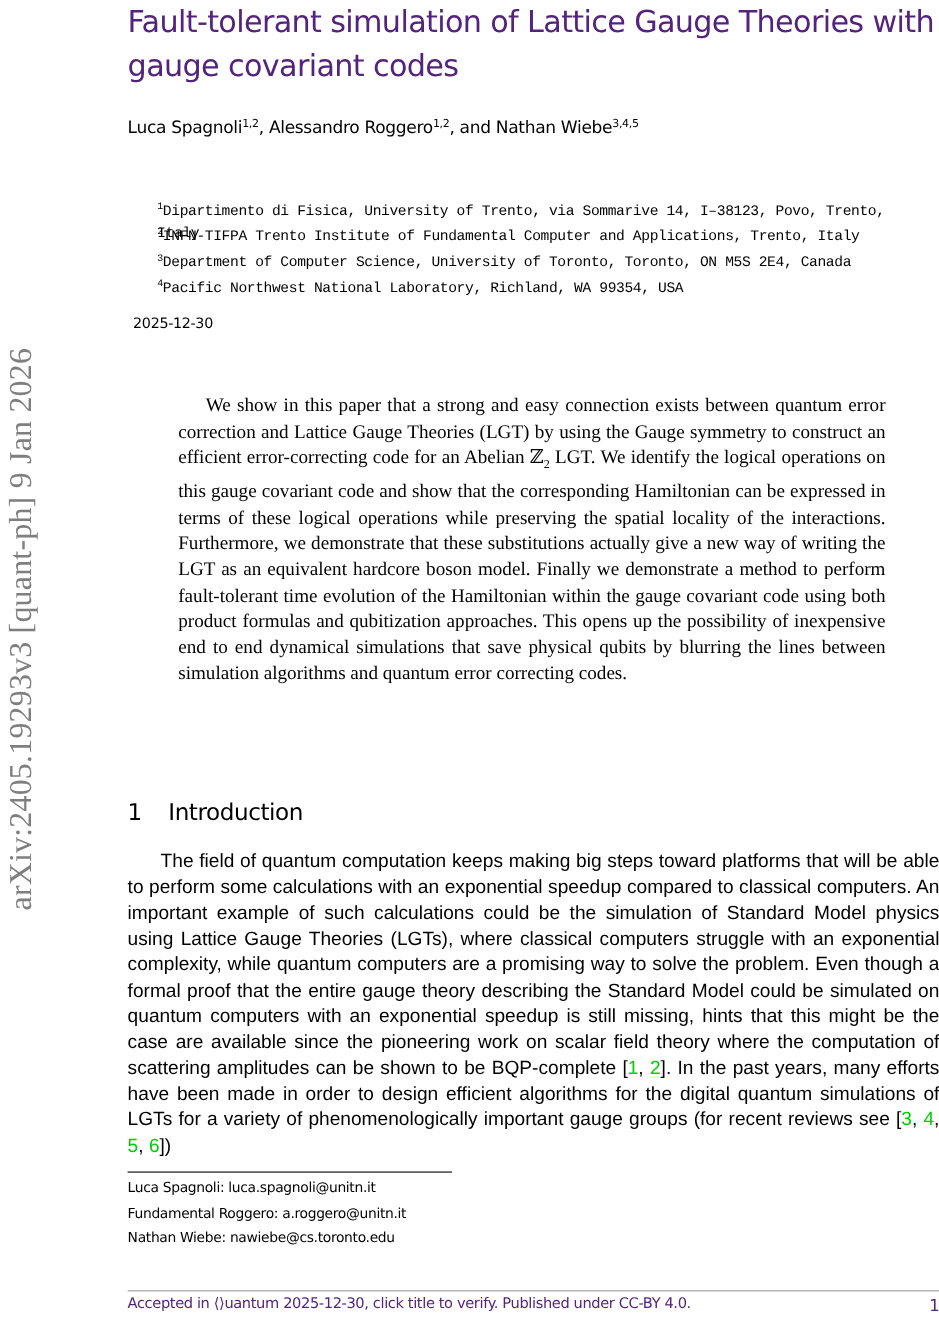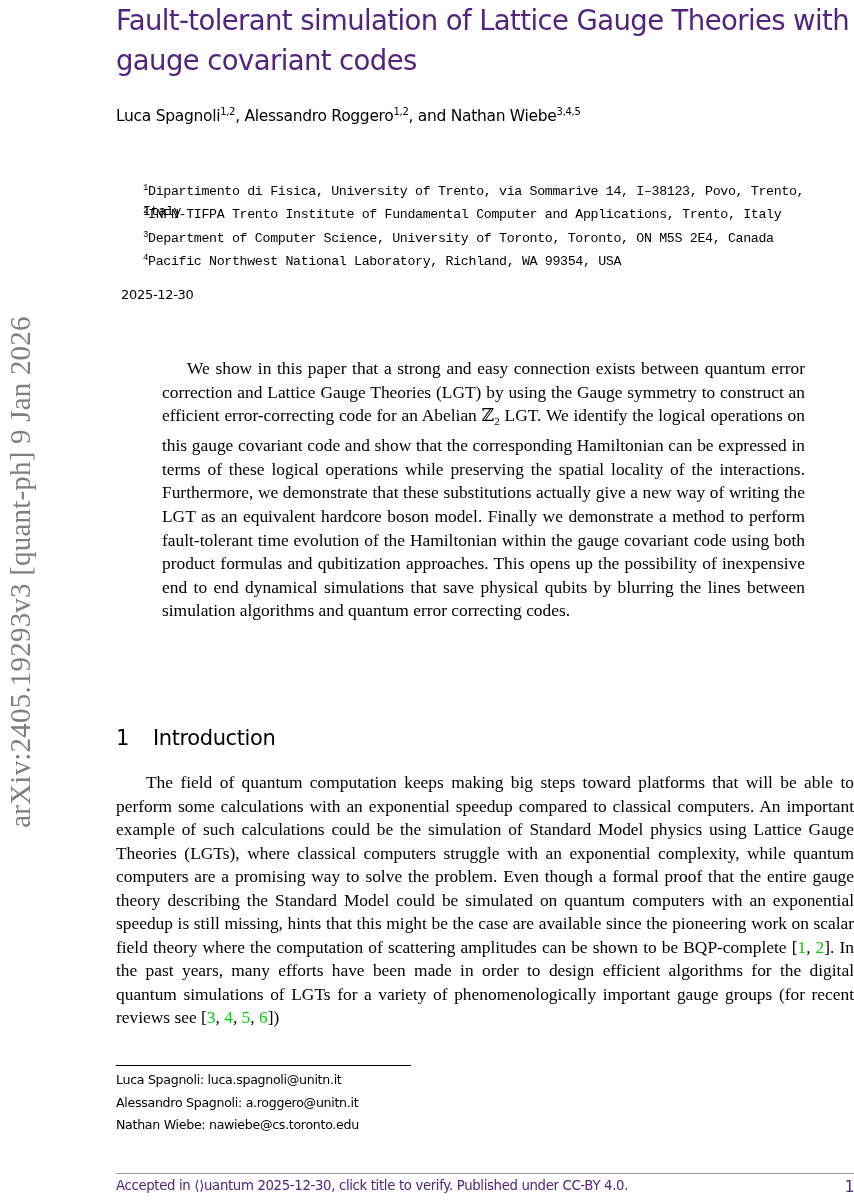--- a/index.html
+++ b/index.html
@@ -52,21 +52,21 @@
 
   #section-heading {
     position: absolute; left: 116px; top: 726px; margin: 0;
     font-family: "DejaVu Sans", "Liberation Sans", sans-serif;
     font-size: 21px; font-weight: normal; letter-spacing: -0.4px;
   }
   #section-heading .num { display: inline-block; width: 37px; }
 
   #intro {
     position: absolute; left: 116px; top: 771px; width: 738px; margin: 0;
-    font-family: Liberation Serif, serif;
+    font-family: Liberation Sans, sans-serif;
     font-size: 17.4px; line-height: 23.55px; text-align: justify; text-indent: 30px;
   }
   .cite { color: #00d000; }
 
   #footnote-rule {
     position: absolute; left: 116px; top: 1065px; width: 295px; height: 1px; background: #000;
   }
   #footnotes {
     position: absolute; left: 116px; top: 1070px; margin: 0; padding: 0; list-style: none;
     font-family: "DejaVu Sans", "Liberation Sans", sans-serif;
@@ -112,21 +112,21 @@
 <p id="abstract"><span>We show in this paper that a strong and easy connection exists between quantum error correction and Lattice Gauge Theories (LGT) by using the Gauge symmetry to construct an efficient error-correcting code for an Abelian </span><span><span>ℤ</span><sub style="font-size:11px;">2</sub></span><span> LGT. We identify the logical operations on this gauge covariant code and show that the corresponding Hamiltonian can be expressed in terms of these logical operations while preserving the spatial locality of the interactions. Fur­thermore, we demonstrate that these substitutions actually give a new way of writing the LGT as an equivalent hardcore boson model. Finally we demon­strate a method to perform fault-tolerant time evolution of the Hamiltonian within the gauge covariant code using both product formulas and qubitization approaches. This opens up the possibility of inexpensive end to end dynamical simulations that save physical qubits by blurring the lines between simulation algorithms and quantum error correcting codes.</span></p>
 
 <h2 id="section-heading"><span class="num">1</span><span>Introduction</span></h2>
 
 <p id="intro"><span>The field of quantum computation keeps making big steps toward platforms that will be able to perform some calculations with an exponential speedup compared to classical computers. An important example of such calculations could be the simulation of Standard Model physics using Lattice Gauge Theories (LGTs), where classical computers struggle with an exponential complexity, while quantum computers are a promising way to solve the problem.  Even though a formal proof that the entire gauge theory describing the Standard Model could be simulated on quantum computers with an exponential speedup is still missing, hints that this might be the case are available since the pioneering work on scalar field theory where the computation of scattering amplitudes can be shown to be BQP-complete [</span><a class="cite">1</a>, <a class="cite">2</a><span>].  In the past years, many efforts have been made in order to design efficient algorithms for the digital quantum simulations of LGTs for a variety of phenomenologically important gauge groups (for recent reviews see [</span><a class="cite">3</a>, <a class="cite">4</a>, <a class="cite">5</a>, <a class="cite">6</a><span>])</span></p>
 
 <div id="footnote-rule"></div>
 
 <ul id="footnotes">
   <li><span>Luca Spagnoli:</span> <a class="email">luca.spagnoli@unitn.it</a></li>
-  <li><span>Alessandro Spagnoli:</span> <a class="email">a.roggero@unitn.it</a></li>
+  <li><span>Fundamental Roggero:</span> <a class="email">a.roggero@unitn.it</a></li>
   <li><span>Nathan Wiebe:</span> <a class="email">nawiebe@cs.toronto.edu</a></li>
 </ul>
 
 <div id="footer-rule"></div>
 
 <div id="footer">
   <span><span>Accepted in </span><span class="journal-logo">⟨⟩uantum</span><span> 2025-12-30, click title to verify. Published under CC-BY 4.0.</span></span>
   <span id="page-number">1</span>
 </div>
 

